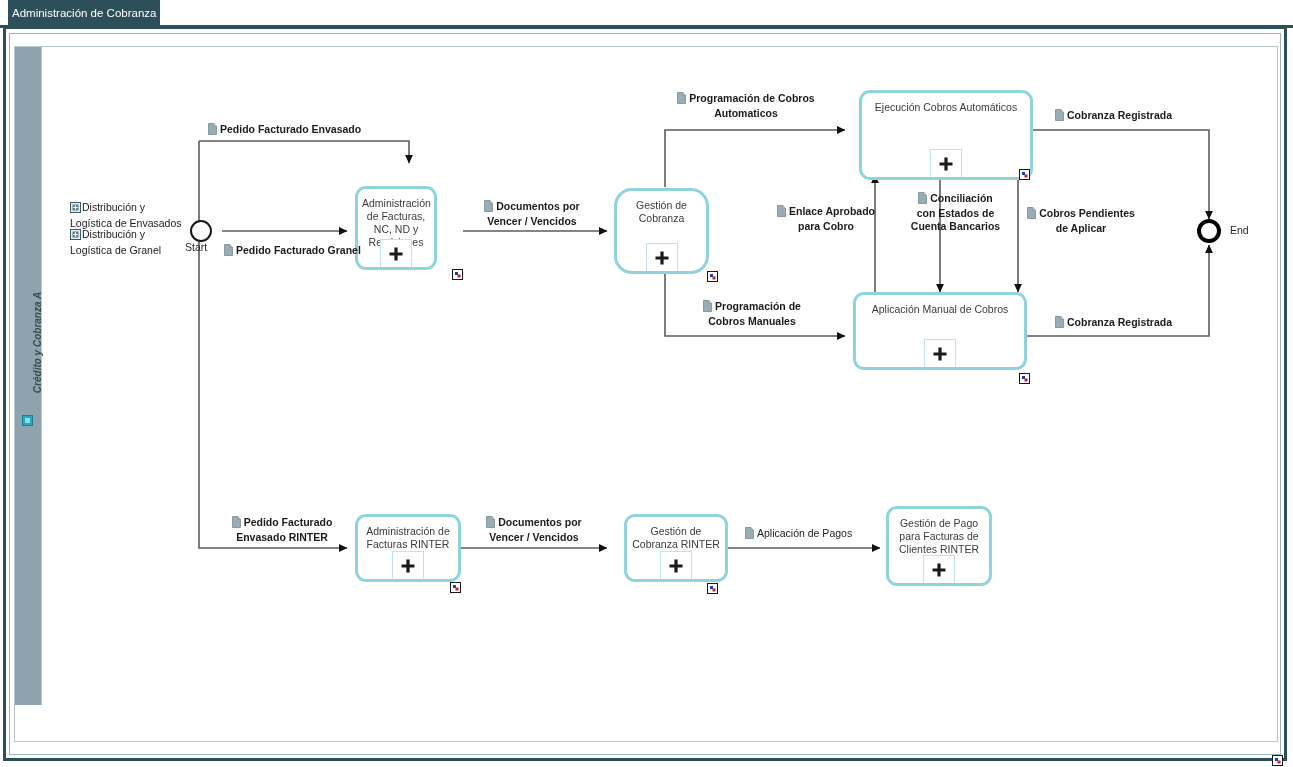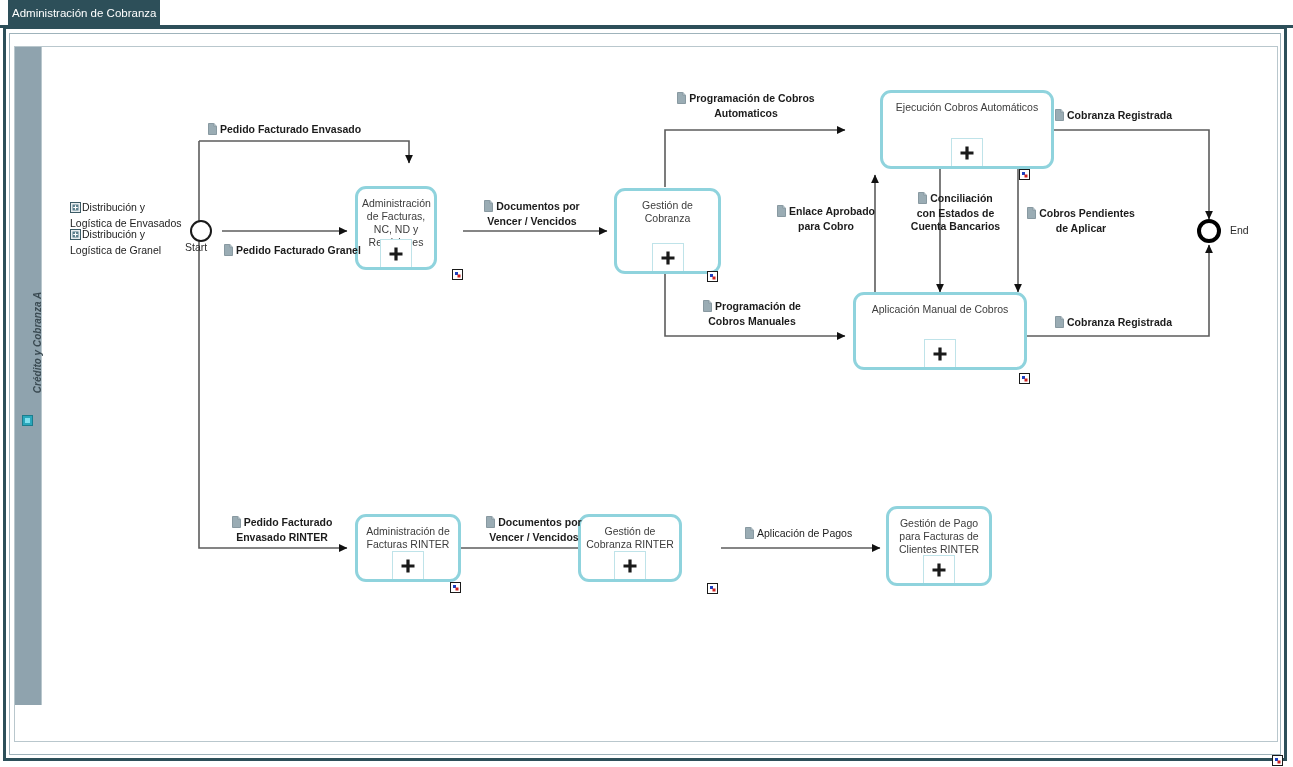--- a/index.html
+++ b/index.html
@@ -160,37 +160,37 @@
     </div>
   </div>
   <span class="doccorner" style="left:452px;top:266px;">
     <svg width="11" height="11" viewBox="0 0 11 11">
         <rect x="0.5" y="0.5" width="10" height="10" fill="#ffffff" stroke="#1a1a1a"></rect>
         <rect x="3" y="3" width="3" height="3" fill="#1c3fbf"></rect>
         <rect x="5.5" y="5.5" width="3" height="3" fill="#cc2222"></rect>
       </svg>
   </span>
 
-  <div class="task" style="left:614px;top:188px;width:107px;height:86px;">
+  <div class="task" style="left:614px;top:188px;width:95px;height:86px;border-radius:18px;">
     <div class="tlabel">Gestión de Cobranza</div>
     <div class="plusbox">
       <svg width="16" height="16" viewBox="0 0 16 16">
           <path d="M8,1.5 L8,14.5 M1.5,8 L14.5,8" stroke="#1a1a1a" stroke-width="3.2"></path>
         </svg>
     </div>
   </div>
   <span class="doccorner" style="left:707px;top:268px;">
     <svg width="11" height="11" viewBox="0 0 11 11">
         <rect x="0.5" y="0.5" width="10" height="10" fill="#ffffff" stroke="#1a1a1a"></rect>
         <rect x="3" y="3" width="3" height="3" fill="#1c3fbf"></rect>
         <rect x="5.5" y="5.5" width="3" height="3" fill="#cc2222"></rect>
       </svg>
   </span>
 
-  <div class="task" style="left:880px;top:90px;width:174px;height:79px;padding-left:13px;">
+  <div class="task" style="left:859px;top:90px;width:174px;height:90px;padding-left:13px;">
     <div class="tlabel">Ejecución Cobros Automáticos</div>
     <div class="plusbox">
       <svg width="16" height="16" viewBox="0 0 16 16">
           <path d="M8,1.5 L8,14.5 M1.5,8 L14.5,8" stroke="#1a1a1a" stroke-width="3.2"></path>
         </svg>
     </div>
   </div>
   <span class="doccorner" style="left:1019px;top:166px;">
     <svg width="11" height="11" viewBox="0 0 11 11">
         <rect x="0.5" y="0.5" width="10" height="10" fill="#ffffff" stroke="#1a1a1a"></rect>
@@ -224,21 +224,21 @@
     </div>
   </div>
   <span class="doccorner" style="left:450px;top:579px;">
     <svg width="11" height="11" viewBox="0 0 11 11">
         <rect x="0.5" y="0.5" width="10" height="10" fill="#ffffff" stroke="#1a1a1a"></rect>
         <rect x="3" y="3" width="3" height="3" fill="#1c3fbf"></rect>
         <rect x="5.5" y="5.5" width="3" height="3" fill="#cc2222"></rect>
       </svg>
   </span>
 
-  <div class="task" style="left:578px;top:514px;width:104px;height:68px;">
+  <div class="task" style="left:624px;top:514px;width:104px;height:68px;">
     <div class="tlabel">Gestión de Cobranza RINTER</div>
     <div class="plusbox">
       <svg width="16" height="16" viewBox="0 0 16 16">
           <path d="M8,1.5 L8,14.5 M1.5,8 L14.5,8" stroke="#1a1a1a" stroke-width="3.2"></path>
         </svg>
     </div>
   </div>
   <span class="doccorner" style="left:707px;top:580px;">
     <svg width="11" height="11" viewBox="0 0 11 11">
         <rect x="0.5" y="0.5" width="10" height="10" fill="#ffffff" stroke="#1a1a1a"></rect>

